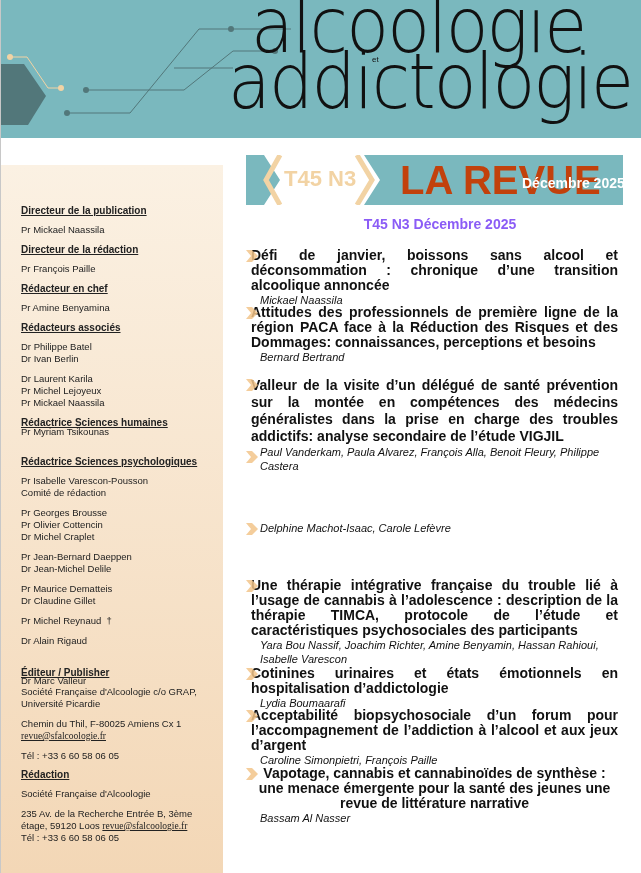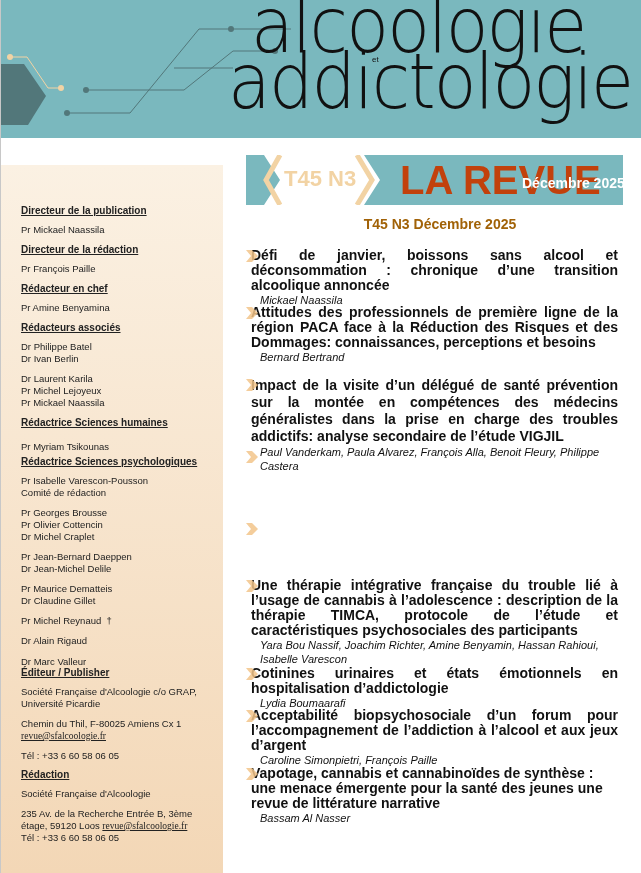--- a/index.html
+++ b/index.html
@@ -15,21 +15,21 @@
   .sidebar { position:absolute; left:1px; top:165px; width:222px; height:708px; background:linear-gradient(#fbf1e3, #f3d7b6); }
   .sb-block { position:absolute; left:20px; font-size:9.5px; color:#222; line-height:12px; }
   .sb-head { font-weight:bold; font-size:10px;text-decoration:underline; }
   .sb-link { text-decoration:underline;font-family:Liberation Serif, serif; }
 
   .banner { position:absolute; left:246px; top:155px; width:377px; height:50px; background:#7ab8be; }
   .issue-code { position:absolute; left:284px; top:166px; font-size:22px; font-weight:bold; color:#f2d3a4; }
   .banner-title { position:absolute; left:400px; top:158px; font-size:40px; color:#c2410c;font-weight:bold; }
   .banner-date { position:absolute; left:522px; top:175px; font-size:14px; color:#ffffff; font-weight:bold; }
 
-  .issue-heading { position:absolute; left:240px; top:216px; width:400px; text-align:center; font-weight:bold; font-size:14px; color:#a16207; }
+  .issue-heading { position:absolute; left:240px; top:216px; width:400px; text-align:center; font-weight:bold; font-size:14px; color:#8b5cf6; }
 
   .article { position:absolute; left:246px; width:372px; }
   .art-icon { position:absolute; left:0; top:2px; width:14px; height:12px; }
   .art-title { margin-left:5px; font-weight:bold; font-size:14px; line-height:15px; color:#111; text-align:justify; }
   .art-authors { margin-left:14px; font-style:italic; font-size:11px; line-height:14px; color:#111; }
 </style>
 </head>
 <body>
 
 <div class="left-border"></div>
@@ -65,34 +65,34 @@
   <div class="sb-block" style="top:98px">Pr François Paille</div>
   <div class="sb-block sb-head" style="top:118px">Rédacteur en chef</div>
   <div class="sb-block" style="top:137px">Pr Amine Benyamina</div>
   <div class="sb-block sb-head" style="top:157px">Rédacteurs associés</div>
   <div class="sb-block" style="top:176px">Dr Philippe Batel</div>
   <div class="sb-block" style="top:188px">Dr Ivan Berlin</div>
   <div class="sb-block" style="top:208px">Dr Laurent Karila</div>
   <div class="sb-block" style="top:220px">Pr Michel Lejoyeux</div>
   <div class="sb-block" style="top:232px">Pr Mickael Naassila</div>
   <div class="sb-block sb-head" style="top:252px">Rédactrice Sciences humaines</div>
-  <div class="sb-block" style="top:276px">Pr Myriam Tsikounas</div>
+  <div class="sb-block" style="top:261px">Pr Myriam Tsikounas</div>
   <div class="sb-block sb-head" style="top:291px">Rédactrice Sciences psychologiques</div>
   <div class="sb-block" style="top:310px">Pr Isabelle Varescon-Pousson</div>
   <div class="sb-block" style="top:322px">Comité de rédaction</div>
   <div class="sb-block" style="top:342px">Pr Georges Brousse</div>
   <div class="sb-block" style="top:354px">Pr Olivier Cottencin</div>
   <div class="sb-block" style="top:366px">Dr Michel Craplet</div>
   <div class="sb-block" style="top:386px">Pr Jean-Bernard Daeppen</div>
   <div class="sb-block" style="top:398px">Dr Jean-Michel Delile</div>
   <div class="sb-block" style="top:418px">Pr Maurice Dematteis</div>
   <div class="sb-block" style="top:430px">Dr Claudine Gillet</div>
   <div class="sb-block" style="top:450px"><span>Pr Michel Reynaud</span>&nbsp;&nbsp;<span>†</span></div>
   <div class="sb-block" style="top:470px">Dr Alain Rigaud</div>
-  <div class="sb-block" style="top:491px">Dr Marc Valleur</div>
+  <div class="sb-block" style="top:510px">Dr Marc Valleur</div>
   <div class="sb-block sb-head" style="top:502px">Éditeur / Publisher</div>
   <div class="sb-block" style="top:521px">Société Française d'Alcoologie c/o GRAP,</div>
   <div class="sb-block" style="top:533px">Université Picardie</div>
   <div class="sb-block" style="top:553px">Chemin du Thil, F-80025 Amiens Cx 1</div>
   <div class="sb-block sb-link" style="top:565px">revue@sfalcoologie.fr</div>
   <div class="sb-block" style="top:585px">Tél : +33 6 60 58 06 05</div>
   <div class="sb-block sb-head" style="top:604px">Rédaction</div>
   <div class="sb-block" style="top:623px">Société Française d'Alcoologie</div>
   <div class="sb-block" style="top:643px">235 Av. de la Recherche Entrée B, 3ème</div>
   <div class="sb-block" style="top:655px"><span>étage, 59120 Loos</span> <span class="sb-link">revue@sfalcoologie.fr</span></div>
@@ -122,32 +122,33 @@
   <svg class="art-icon" viewBox="0 0 14 12">
       <polygon points="0,0 6,0 12,6 6,12 0,12 5,6" fill="#f2c48a" opacity="0.85"></polygon>
     </svg>
   <div class="art-title">Attitudes des professionnels de première ligne de la région PACA face à la Réduction des Risques et des Dommages: connaissances, perceptions et besoins</div>
   <div class="art-authors">Bernard Bertrand</div>
 </div>
 <div class="article" style="top:377px">
   <svg class="art-icon" viewBox="0 0 14 12">
       <polygon points="0,0 6,0 12,6 6,12 0,12 5,6" fill="#f2c48a" opacity="0.85"></polygon>
     </svg>
-  <div class="art-title" style="line-height:17px">Impact de la visite d’un délégué de santé prévention sur la montée en compétences des médecins généralistes dans la prise en charge des troubles addictifs: analyse secondaire de l’étude VIGJIL</div>
+  <div class="art-title" style="line-height:17px">Valleur de la visite d’un délégué de santé prévention sur la montée en compétences des médecins généralistes dans la prise en charge des troubles addictifs: analyse secondaire de l’étude VIGJIL</div>
   <div class="art-authors">Paul Vanderkam, Paula Alvarez, François Alla, Benoit Fleury, Philippe Castera</div>
 </div>
 <div class="article" style="top:449px">
   <svg class="art-icon" viewBox="0 0 14 12">
       <polygon points="0,0 6,0 12,6 6,12 0,12 5,6" fill="#f2c48a" opacity="0.85"></polygon>
     </svg>
 </div>
 <div class="article" style="top:521px">
   <svg class="art-icon" viewBox="0 0 14 12">
       <polygon points="0,0 6,0 12,6 6,12 0,12 5,6" fill="#f2c48a" opacity="0.85"></polygon>
     </svg>
+  <div class="art-authors">Delphine Machot-Isaac, Carole Lefèvre</div>
 </div>
 <div class="article" style="top:578px">
   <svg class="art-icon" viewBox="0 0 14 12">
       <polygon points="0,0 6,0 12,6 6,12 0,12 5,6" fill="#f2c48a" opacity="0.85"></polygon>
     </svg>
   <div class="art-title">Une thérapie intégrative française du trouble lié à l’usage de cannabis à l’adolescence : description de la thérapie TIMCA, protocole de l’étude et caractéristiques psychosociales des participants</div>
   <div class="art-authors">Yara Bou Nassif, Joachim Richter, Amine Benyamin, Hassan Rahioui, Isabelle Varescon</div>
 </div>
 <div class="article" style="top:666px">
   <svg class="art-icon" viewBox="0 0 14 12">
@@ -160,15 +161,15 @@
   <svg class="art-icon" viewBox="0 0 14 12">
       <polygon points="0,0 6,0 12,6 6,12 0,12 5,6" fill="#f2c48a" opacity="0.85"></polygon>
     </svg>
   <div class="art-title">Acceptabilité biopsychosociale d’un forum pour l’accompagnement de l’addiction à l’alcool et aux jeux d’argent</div>
   <div class="art-authors">Caroline Simonpietri, François Paille</div>
 </div>
 <div class="article" style="top:766px">
   <svg class="art-icon" viewBox="0 0 14 12">
       <polygon points="0,0 6,0 12,6 6,12 0,12 5,6" fill="#f2c48a" opacity="0.85"></polygon>
     </svg>
-  <div class="art-title" style="text-align:left">Vapotage, cannabis et cannabinoïdes de synthèse : une menace émergente pour la santé des jeunes une revue de littérature narrative</div>
+  <div class="art-title" style="text-align:center">Vapotage, cannabis et cannabinoïdes de synthèse : une menace émergente pour la santé des jeunes une revue de littérature narrative</div>
   <div class="art-authors">Bassam Al Nasser</div>
 </div>
 
 </body></html>

